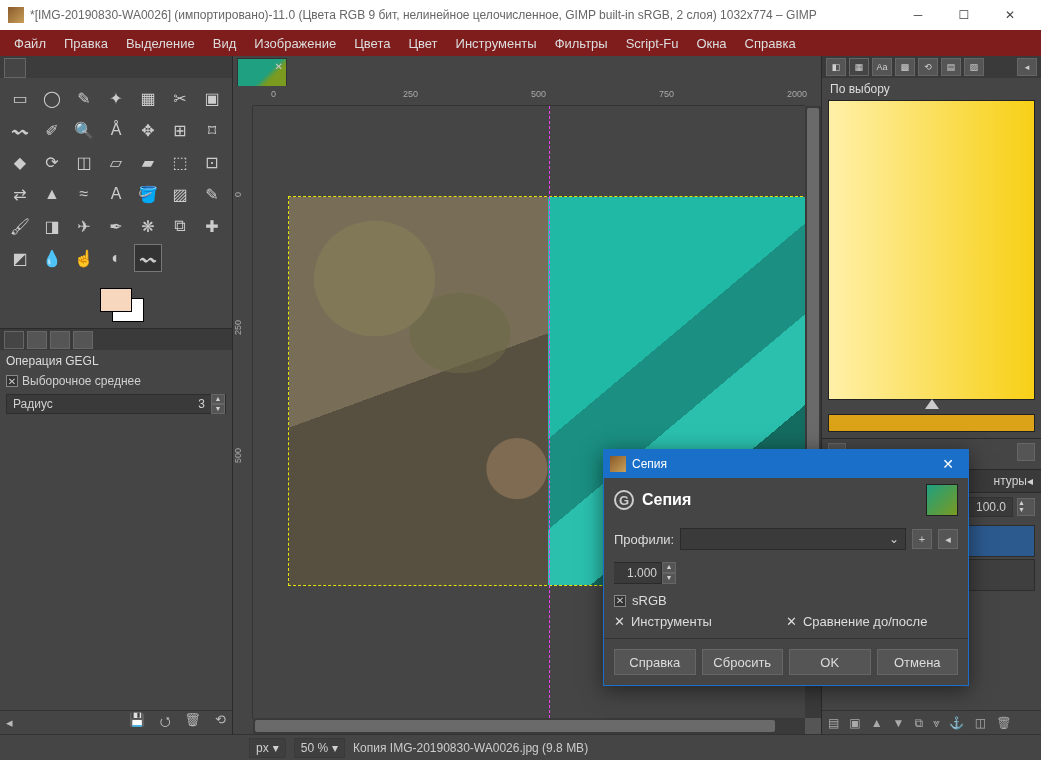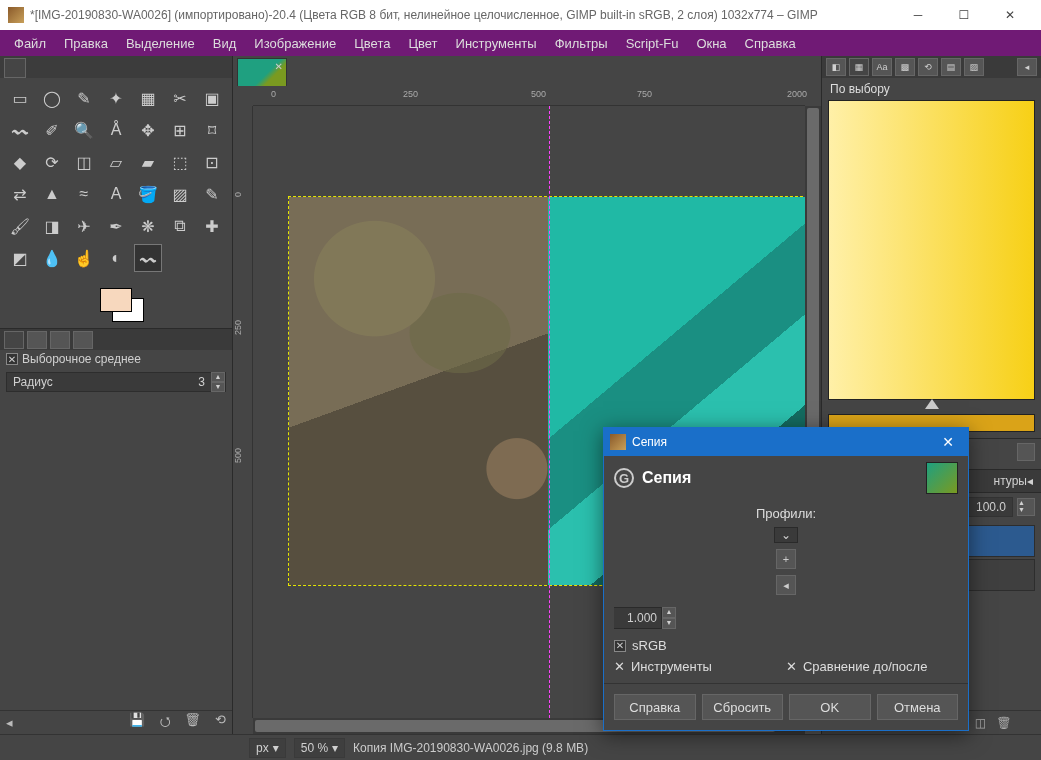--- a/index.html
+++ b/index.html
@@ -6,21 +6,21 @@
   body { width: 1041px; height: 760px; background: #454545; color: #d0d0d0; font-size: 12px; overflow: hidden; position: relative; }
 
   
   .titlebar { height: 30px; background: #fff; display: flex; align-items: center; padding: 0 8px; color: #666; font-size: 12px; }
   .titlebar .app-icon { width:16px; height:16px; background: linear-gradient(135deg,#8a5a2a,#c8a05a); margin-right:6px; }
   .titlebar .title { flex:1; white-space:nowrap; overflow:hidden; text-overflow:ellipsis; }
   .winbtns { display:flex; gap:0; }
   .winbtn { width:46px; height:30px; display:flex; align-items:center; justify-content:center; color:#444; font-size:12px; }
 
   
-  .menubar { height:26px; background:#701a75; display:flex; align-items:center; padding:0 6px; gap:2px; }
+  .menubar { height:26px; background:#7f1d1d; display:flex; align-items:center; padding:0 6px; gap:2px; }
   .menubar span { padding:4px 8px; color:#ddd; font-size:13px; }
 
   
   .main { display:flex; height: calc(100% - 30px - 26px - 26px); }
   .left-panel { width:233px; background:#454545; display:flex; flex-direction:column; border-right:1px solid #2a2a2a; }
   .center-panel { flex:1; background:#454545; display:flex; flex-direction:column; position:relative; }
   .right-panel { width:220px; background:#454545; border-left:1px solid #2a2a2a; display:flex; flex-direction:column; }
 
   
   .tool-tabs { height:22px; display:flex; align-items:flex-end; background:#3c3c3c; padding:0 4px; }
@@ -104,33 +104,33 @@
 
   .right-list { padding:4px 6px; font-size:12px; }
   .right-list .li { height:32px; display:flex; align-items:center; gap:6px; background:#3f3f3f; border:1px solid #2d2d2d; margin-bottom:2px; padding:0 4px; overflow:hidden;}
   .right-list .li.active { background:#2c5a8f; color:#fff; }
   .right-list .thumb { width:28px;height:24px; background:linear-gradient(135deg,#1fa080,#7a9a20); border:1px solid #222; }
 
   .right-bottom-icons { margin-top:auto; height:24px; display:flex; gap:10px; padding:0 6px; align-items:center; border-top:1px solid #333; }
   .right-bottom-icons span { color:#aaa; font-size:12px; }
 
   
-  .dialog { position:absolute; top:427px; left:603px; width:366px; background:#454545; border:1px solid #1a6fc9; box-shadow:0 4px 20px rgba(0,0,0,0.5); z-index:50;}
+  .dialog { position:absolute; top:449px; left:603px; width:366px; background:#454545; border:1px solid #1a6fc9; box-shadow:0 4px 20px rgba(0,0,0,0.5); z-index:50;}
   .dlg-titlebar { height:28px; background:#1a6fc9; display:flex; align-items:center; padding:0 6px; color:#fff; font-size:12px; }
   .dlg-titlebar .dicon { width:16px;height:16px;background:linear-gradient(135deg,#8a5a2a,#c8a05a); margin-right:6px; }
   .dlg-titlebar .dtitle { flex:1; }
   .dlg-titlebar .dclose { width:28px;height:28px;display:flex;align-items:center;justify-content:center;color:#fff;font-size:14px; }
   .dlg-header { display:flex; padding:6px 10px; align-items:center; }
   .dlg-header .gicon { width:20px;height:20px;border:2px solid #ccc;border-radius:50%;margin-right:8px; display:flex;align-items:center;justify-content:center;color:#ccc;font-weight:bold;font-size:13px;}
   .dlg-header .htext { flex:1; }
   .dlg-header .htitle { font-size:16px; font-weight:bold; color:#fff; }
   .dlg-header .hsub { font-size:11px; color:#bbb; }
   .dlg-header .hthumb { width:32px;height:32px; background:linear-gradient(135deg,#1fa080,#7a9a20); border:1px solid #222; }
 
-  .dlg-row { display:flex; align-items:center; padding:6px 10px; gap:6px;flex-direction:column; }
+  .dlg-row { display:flex; align-items:center; padding:6px 10px; gap:6px; }
   .dlg-row label { font-size:13px; color:#ddd; }
   .dlg-select { flex:1; height:22px; border:1px solid #2a2a2a; background:#3a3a3a; display:flex; align-items:center; justify-content:flex-end; padding:0 6px; }
   .dlg-iconbtn { width:20px;height:20px;background:#555;border:1px solid #666;display:flex;align-items:center;justify-content:center;font-size:11px;color:#ccc; }
 
   .dlg-field { display:flex; padding:6px 10px; }
   .dlg-field .flabel { flex:1; height:22px; display:flex; align-items:center; padding:0 6px; border:1px solid #2a2a2a; background:#3a3a3a; color:#ddd; }
   .dlg-field .fval { width:48px; height:22px; border:1px solid #2a2a2a; border-left:none; background:#3a3a3a; display:flex;align-items:center;justify-content:flex-end;padding:0 4px; }
   .dlg-field .fspin { width:14px; display:flex; flex-direction:column; }
   .dlg-field .fspin div { height:11px; border:1px solid #666; background:#555; font-size:7px; text-align:center; line-height:7px; }
 
@@ -143,21 +143,21 @@
   .dlg-btn { flex:1; height:26px; background:#555; border:1px solid #666; display:flex;align-items:center;justify-content:center;font-size:13px;color:#ddd; }
 
   .x-checkrow { display:flex; align-items:center; gap:4px; padding:2px 6px; font-size:12px;}
   .x-checkrow .xb { width:12px;height:12px;display:flex;align-items:center;justify-content:center;font-size:10px;border:1px solid #888;background:#333;}
 </style>
 </head>
 <body>
 
 <div class="titlebar">
   <div class="app-icon"></div>
-  <div class="title">*[IMG-20190830-WA0026] (импортировано)-20.4 (Цвета RGB 8 бит, нелинейное целочисленное, GIMP built-in sRGB, 2 слоя) 1032x774 – GIMP</div>
+  <div class="title">*[IMG-20190830-WA0026] (импортировано)-11.0 (Цвета RGB 9 бит, нелинейное целочисленное, GIMP built-in sRGB, 2 слоя) 1032x774 – GIMP</div>
   <div class="winbtns">
     <div class="winbtn">─</div>
     <div class="winbtn">☐</div>
     <div class="winbtn">✕</div>
   </div>
 </div>
 
 <div class="menubar">
   <span>Файл</span>
   <span>Правка</span>
@@ -225,20 +225,21 @@
       <div class="swatch-fg"></div>
       <div class="swatch-bg"></div>
     </div>
 
     <div class="side-tabs">
       <div class="stab active"></div>
       <div class="stab"></div>
       <div class="stab"></div>
       <div class="stab"></div>
     </div>
+    <div class="opts-title">Операция GEGL</div>
     <div class="x-checkrow">
       <div class="xb">✕</div>
       <span>Выборочное среднее</span>
     </div>
     <div class="opts-body">
       <div class="opts-row">
         <div class="lbl">Радиус</div>
         <div class="val">3</div>
         <div class="spin">
             <div>▲</div>
@@ -264,21 +265,21 @@
     <div class="image-tabs">
       <div class="image-tab">
         <span class="image-tab-x">✕</span>
       </div>
     </div>
     <div class="canvas-wrap">
       <div class="ruler-h">
         <span style="left:18px">0</span>
         <span style="left:150px">250</span>
         <span style="left:278px">500</span>
-        <span style="left:384px">750</span>
+        <span style="left:406px">750</span>
         <span style="left:534px">2000</span>
       </div>
       <div class="ruler-v">
         <span style="top:86px">0</span>
         <span style="top:214px">250</span>
         <span style="top:342px">500</span>
       </div>
       <div class="canvas-inner">
         <div class="canvas-img">
           <div class="righthalf"></div>

